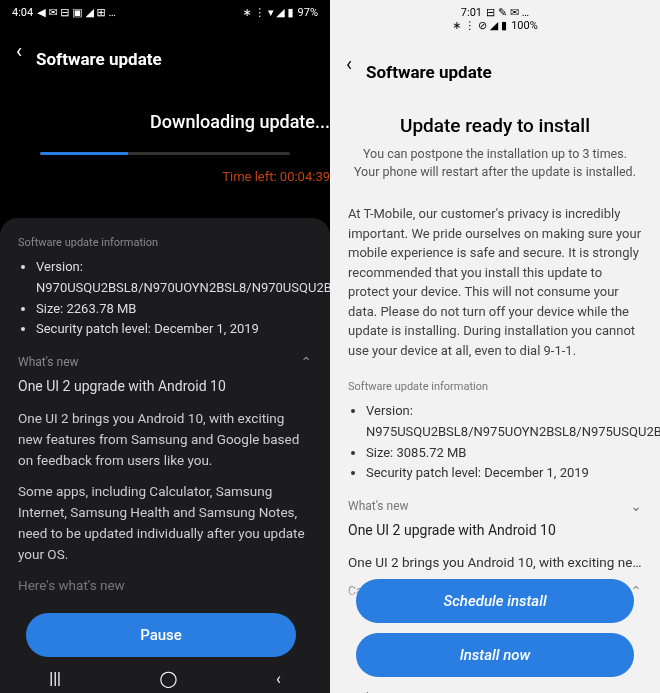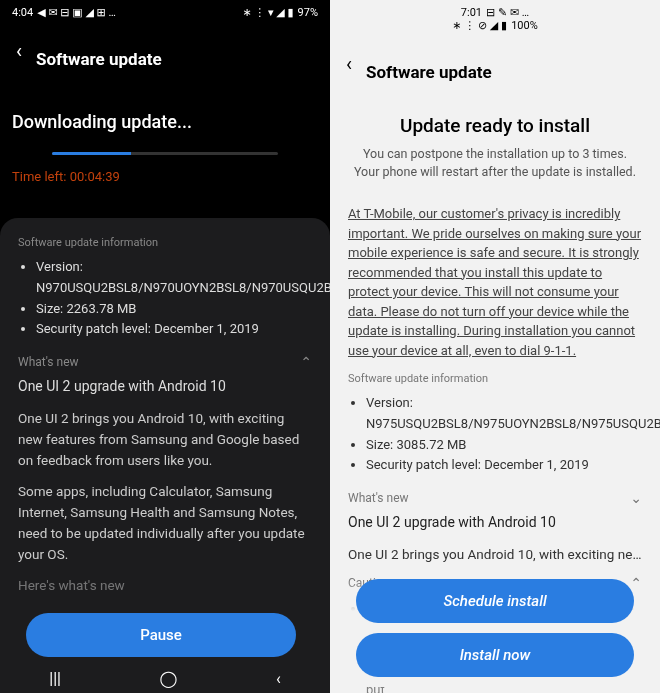--- a/index.html
+++ b/index.html
@@ -14,21 +14,21 @@
   .statusbar .sb-left, .statusbar .sb-right { display: flex; align-items: center; gap: 4px; }
   .phone.left .statusbar { color: #fff; }
   .phone.right .statusbar { color: #000; flex-direction: column; }
 
   
   .header { display: flex; align-items: center; gap: 14px; padding: 10px 16px 14px; }
   .header .back { font-size: 20px; line-height: 1; }
   .header .title { font-size: 17px; font-weight: 700; margin-top: 16px; }
 
   
-  .dl-section { padding: 28px 12px 8px; text-align: left; }
+  .dl-section { padding: 28px 0 8px; text-align: right; }
   .dl-title { font-size: 18px; font-weight: 500; margin-bottom: 20px; }
   .progress { height: 3px; background: #333; border-radius: 2px; overflow: hidden; margin: 0 40px 14px; }
   .progress .bar { height: 100%; width: 35%; background: #2a7de1; }
   .timeleft { font-size: 13px; color: #c2410c; margin-bottom: 26px; }
 
   
   .dark-card { background: #1c1c1e; border-radius: 18px 18px 0 0; padding: 18px 18px 0; flex: 1; overflow: hidden; }
   .section-label { font-size: 11px; color: #888; margin-bottom: 8px; }
   .bullets { list-style: disc; padding-left: 18px; font-size: 13px; line-height: 1.6; color: #ddd; margin-bottom: 14px; }
   .phone.left .section-row { display: flex; justify-content: space-between; align-items: center; color: #888; font-size: 12px; margin-bottom: 8px; }
@@ -44,21 +44,21 @@
   .navbar { position: absolute; bottom: 0; left: 0; right: 0; height: 30px; display: flex; justify-content: space-around; align-items: center; }
   .phone.left .navbar { color: #fff; }
   .nav-icon { font-size: 16px; }
 
   
   .ready-section { text-align: center; padding: 18px 24px 10px; }
   .ready-title { font-size: 19px; font-weight: 500; margin-bottom: 8px; }
   .ready-sub { font-size: 12.5px; color: #555; line-height: 1.4; }
 
   .right-content { flex: 1; padding: 14px 18px 0; overflow: hidden; font-size: 13px; }
-  .tmobile { color: #444; line-height: 1.5; margin-bottom: 12px; text-decoration: underline; }
+  .tmobile { color: #444; line-height: 1.5; margin-bottom: 20px; }
   .phone.right .section-label { color: #777; }
   .phone.right .bullets { color: #333; }
   .phone.right .section-row { display: flex; justify-content: space-between; align-items: center; color: #777; font-size: 12px; margin-bottom: 8px; }
   .phone.right .wn-title { color: #222; }
   .phone.right .wn-body { color: #333; white-space: nowrap; overflow: hidden; text-overflow: ellipsis; }
   .caution-list { list-style: disc; padding-left: 18px; font-size: 13px; line-height: 1.55; color: #333; }
 
   .right-buttons { position: absolute; bottom: 6px; left: 0; right: 0; padding: 0 26px; background: linear-gradient(transparent, #f2f2f2 30%); font-style: italic; }
   .right-buttons .btn { margin: 0 0 10px 0; }
 </style>

